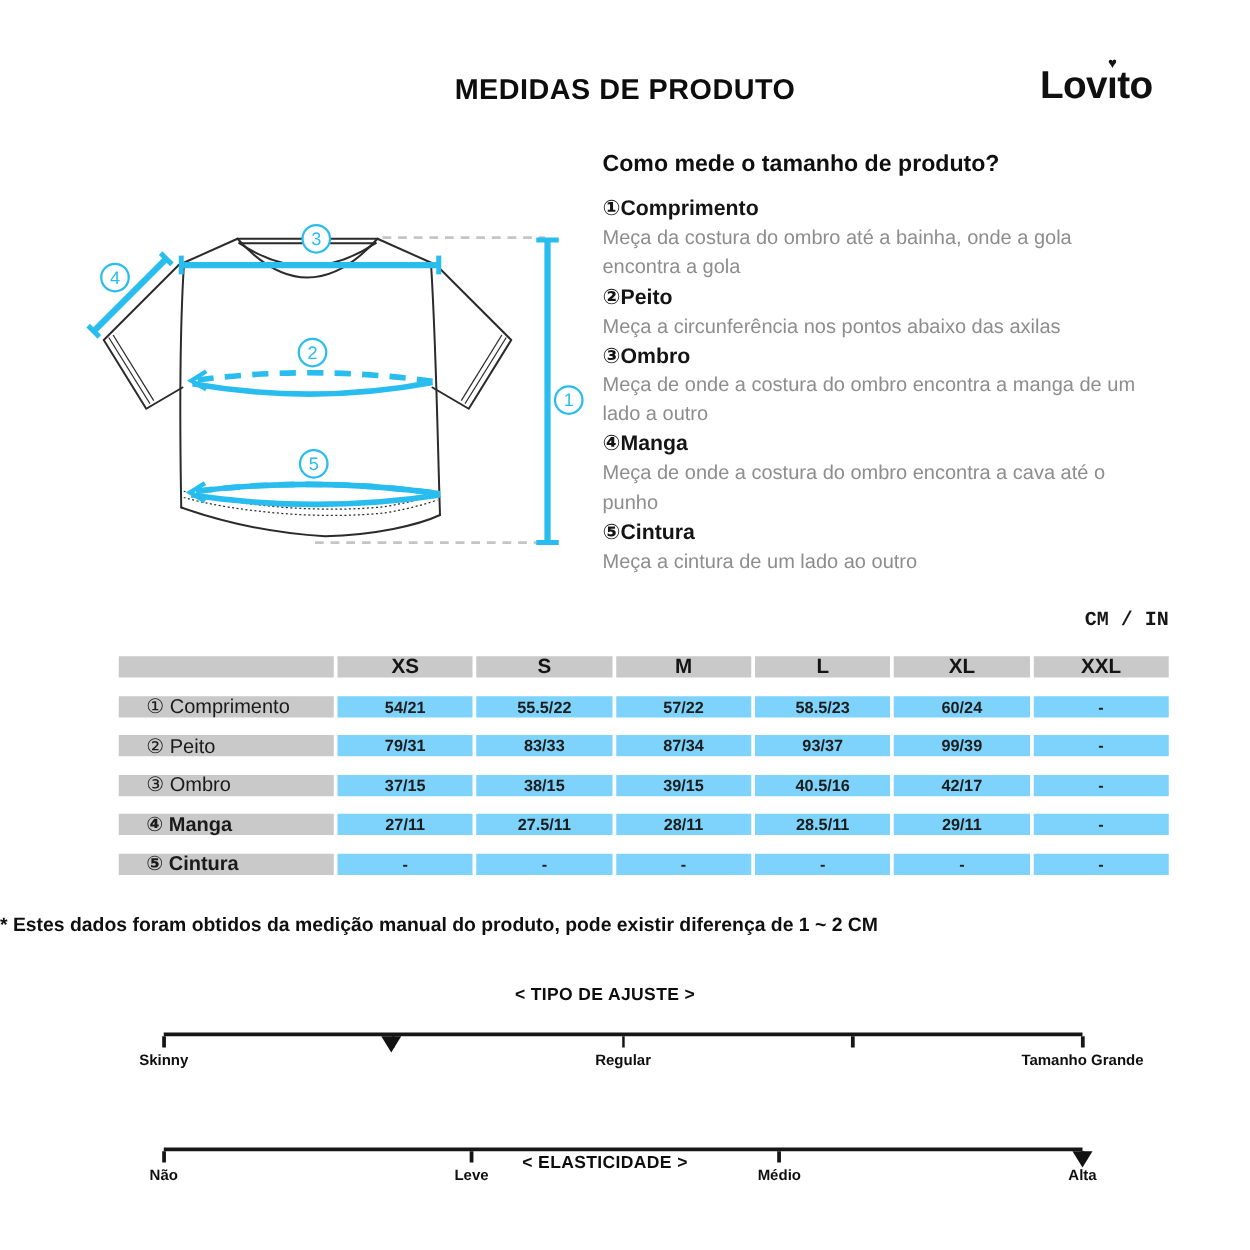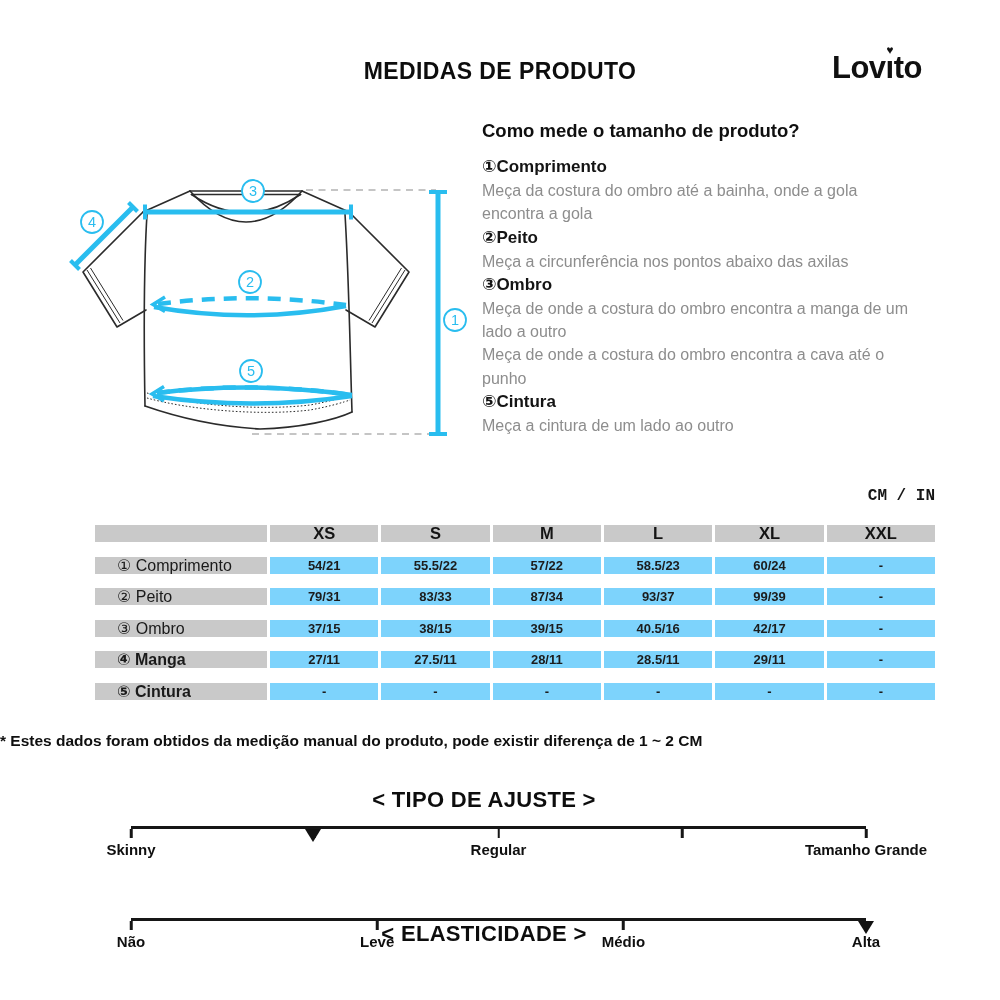--- a/index.html
+++ b/index.html
@@ -46,38 +46,38 @@
   .size-table .tl.bold{font-weight:700;}
   .size-table .td{background:#7dd3fc;font-size:13px;font-weight:700;color:#1c1c1c;}
   
   .footnote{
     position:absolute;top:732px;left:0;width:920px;text-align:left;
     font-size:15.5px;font-weight:700;color:#0f0f0f;
   }
   
   .scale-title{
     position:absolute;left:0;width:968px;text-align:center;
-    font-size:22px;font-weight:700;letter-spacing:.3px;color:#0d0d0d;
+    font-size:14px;font-weight:700;letter-spacing:.3px;color:#0d0d0d;
   }
   .scale-title.t1{top:787px;}
   .scale-title.t2{top:921px;}
   .scale{position:absolute;left:131px;width:735px;height:40px;}
   .scale.s1{top:826px;}
   .scale.s2{top:918px;}
   .scale-line{position:absolute;top:0;left:0;width:100%;height:3.2px;background:#161616;}
   .tick{position:absolute;top:3px;width:2.5px;height:9px;background:#161616;transform:translateX(-50%);}
   .marker{
     position:absolute;top:3px;width:0;height:0;transform:translateX(-50%);
     border-left:8.5px solid transparent;border-right:8.5px solid transparent;
     border-top:13px solid #121212;
   }
   .scale-labels{position:absolute;top:15px;left:0;width:100%;height:20px;}
   .scale-labels span{
     position:absolute;transform:translateX(-50%);white-space:nowrap;
-    font-size:15px;font-weight:700;color:#0f0f0f;
+    font-size:12px;font-weight:700;color:#0f0f0f;
   }
 </style>
 </head>
 <body>
 
 <div class="page-title">MEDIDAS DE PRODUTO</div>
 <div class="logo"><span>Lov</span><span class="i"><span>ı</span><span class="dot">♥</span></span><span>to</span></div>
 
 <svg class="diagram" width="420" height="320" viewBox="0 0 420 320">
 
@@ -172,20 +172,21 @@
   <div>
     <div class="g-label">②Peito</div>
     <div class="g-desc">Meça a circunferência nos pontos abaixo das axilas</div>
   </div>
   <div>
     <div class="g-label">③Ombro</div>
     <div class="g-desc">Meça de onde a costura do ombro encontra a manga de um</div>
     <div class="g-desc">lado a outro</div>
   </div>
   <div>
+    <div class="g-label">④Manga</div>
     <div class="g-desc">Meça de onde a costura do ombro encontra a cava até o</div>
     <div class="g-desc">punho</div>
   </div>
   <div>
     <div class="g-label">⑤Cintura</div>
     <div class="g-desc">Meça a cintura de um lado ao outro</div>
   </div>
 </div>
 
 <div class="units">CM / IN</div>

